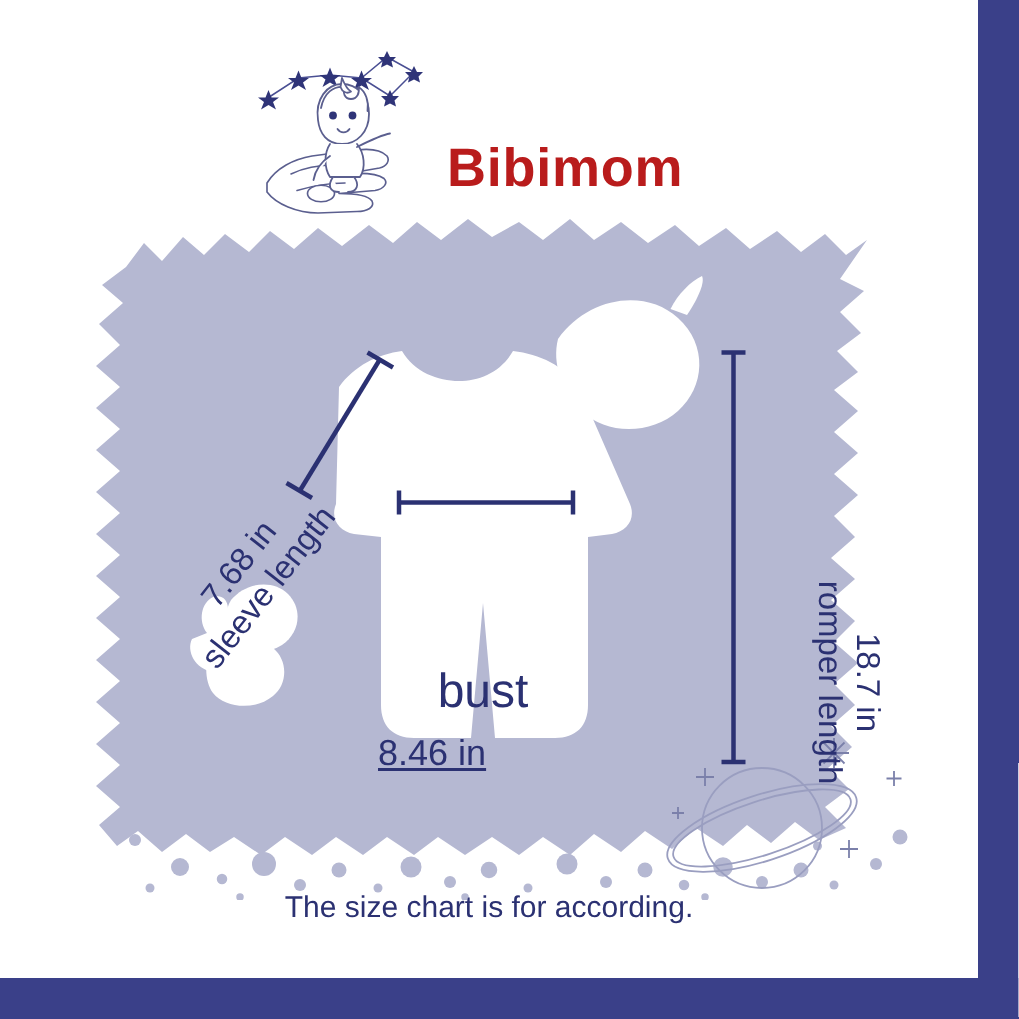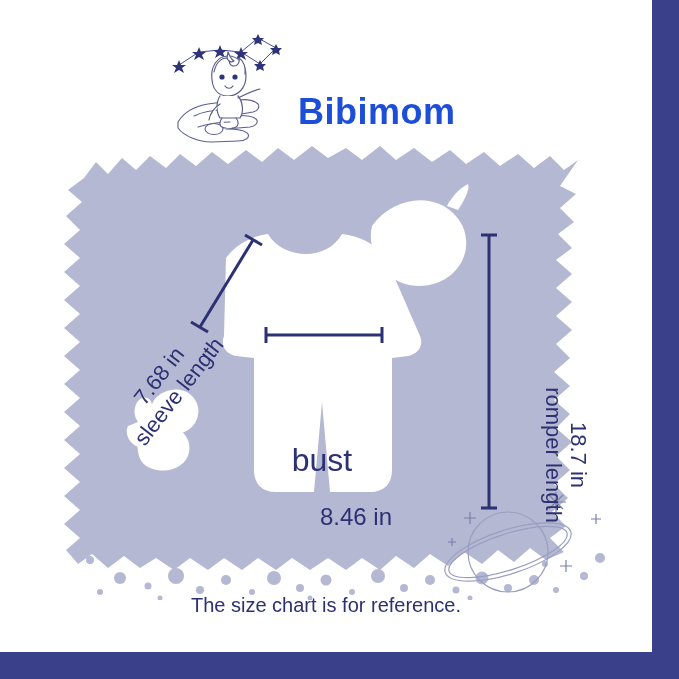--- a/index.html
+++ b/index.html
@@ -8,38 +8,38 @@
   #root{position:relative;width:679px;height:679px;background:#ffffff;overflow:hidden;}
 
   
   .frame-right{position:absolute;top:0;right:0;width:27px;height:679px;background:#3a4089;}
   .frame-bottom{position:absolute;left:0;bottom:0;width:679px;height:27px;background:#3a4089;}
 
   
   .header{position:absolute;left:0;top:24px;width:652px;height:120px;}
   .logo-mark{position:absolute;left:168px;top:6px;width:120px;height:118px;}
   .brand{position:absolute;left:298px;top:70px;width:230px;
-         font-size:36px;font-weight:bold;color:#1d4ed8;letter-spacing:.5px;
+         font-size:36px;font-weight:bold;color:#b91c1c;letter-spacing:.5px;
          line-height:1;white-space:nowrap;}
 
   
   .stage{position:absolute;left:0;top:140px;width:652px;height:460px;}
   .blob-svg{position:absolute;left:0;top:0;width:652px;height:460px;}
 
   
   .m-text{position:absolute;color:#2b3172;white-space:nowrap;line-height:1.12;}
 
   .sleeve-label{left:118px;top:198px;width:190px;height:160px;
                 font-size:22px;transform:rotate(-52deg);transform-origin:50% 50%;
                 text-align:center;}
   .romper-label{left:455px;top:285px;width:210px;height:60px;
                 font-size:22px;transform:rotate(90deg);transform-origin:50% 50%;
                 text-align:center;}
   .bust-top{left:262px;top:303px;width:120px;font-size:32px;text-align:center;}
-  .bust-val{left:252px;top:364px;width:140px;font-size:24px;text-align:right;}
+  .bust-val{left:252px;top:350px;width:140px;font-size:24px;text-align:left;text-decoration:underline;}
 
   
   .disclaim{position:absolute;left:0;top:592px;width:652px;
             text-align:center;color:#2b3172;font-size:20px;line-height:1.38;}
   .disclaim div{white-space:nowrap;}
 </style>
 </head>
 <body>
 
 <div id="root">
@@ -214,18 +214,18 @@
     <div class="m-text romper-label">
       <span>18.7 in</span><br>
       <span>romper length</span>
     </div>
 
     <div class="m-text bust-top">bust</div>
     <div class="m-text bust-val">8.46 in</div>
   </div>
 
   <div class="disclaim">
-    <div>The size chart is for reference.</div>
+    <div>The size chart is for according.</div>
   </div>
 
   <div class="frame-right"></div>
   <div class="frame-bottom"></div>
 </div>
 
 </body></html>

